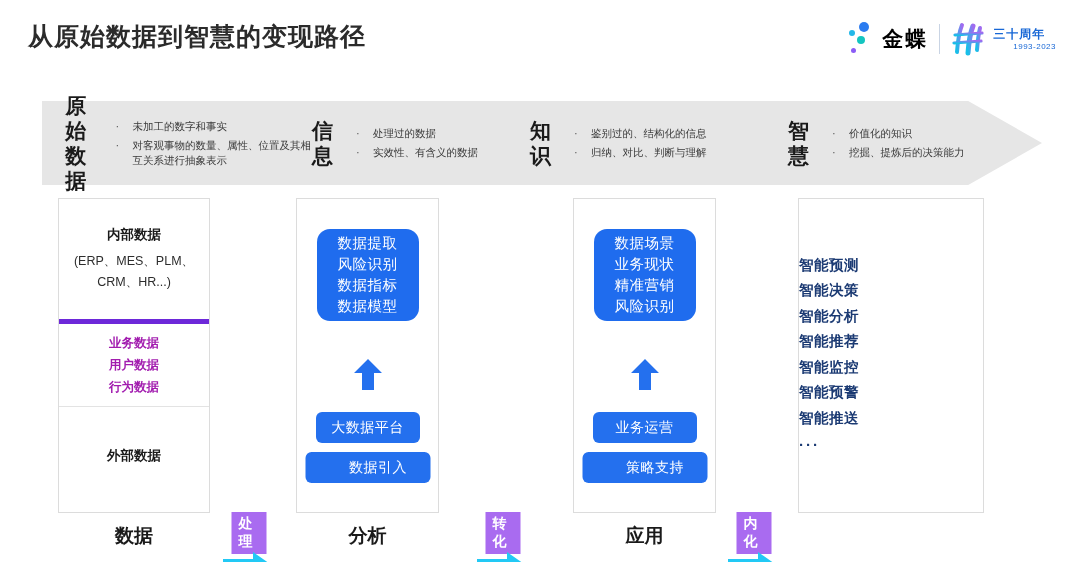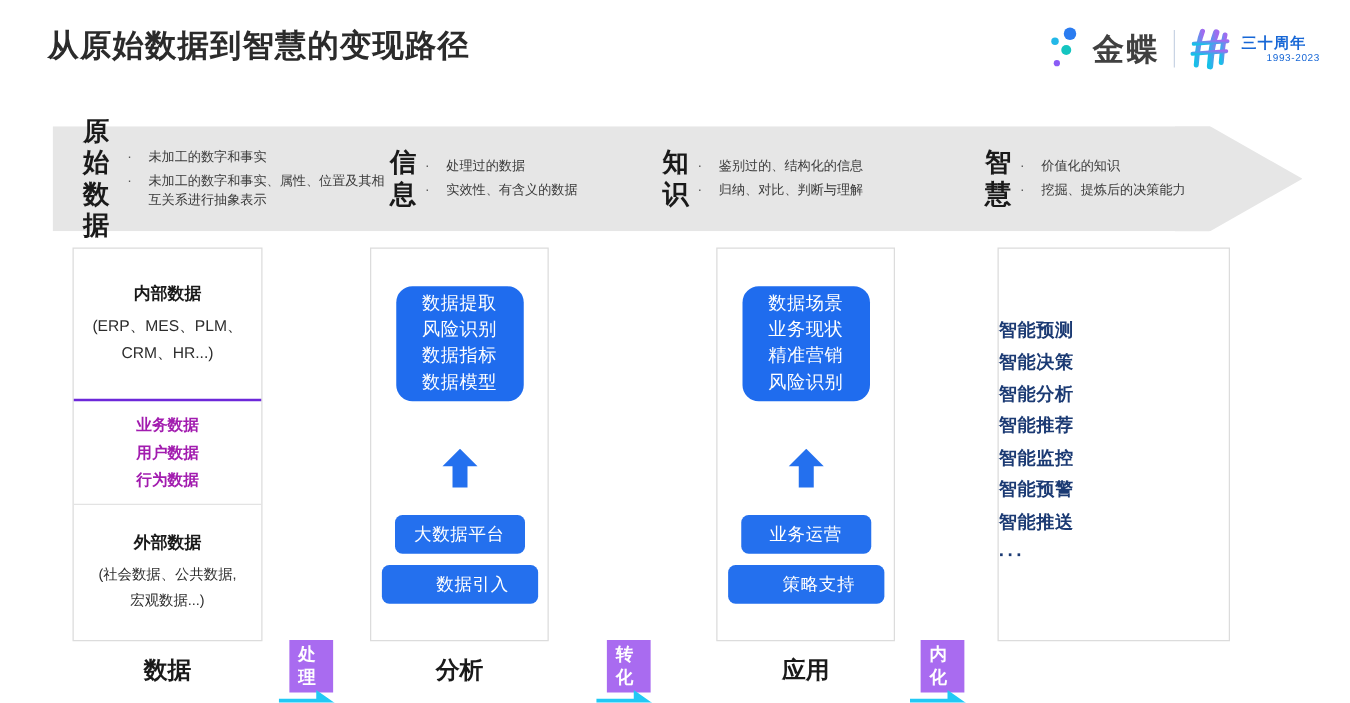--- a/index.html
+++ b/index.html
@@ -6,36 +6,36 @@
   body{
     width:1080px;height:562px;
     background:#ffffff;
     font-family:"Liberation Sans","DejaVu Sans",sans-serif;
     position:relative;overflow:hidden;
     -webkit-font-smoothing:antialiased;
   }
 
   
   .page-title{
-    position:absolute;left:38px;top:20px;
+    position:absolute;left:28px;top:20px;
     font-size:25px;font-weight:bold;color:#2b2b2b;
     letter-spacing:1px;
   }
   .logo-wrap{
     position:absolute;right:24px;top:18px;
     display:flex;align-items:center;height:42px;
   }
   .logo-dots{position:relative;width:30px;height:34px;margin-right:6px;}
   .logo-dots i{position:absolute;border-radius:50%;display:block;}
   .d1{width:10px;height:10px;background:#2b7cf0;left:13px;top:0px;}
   .d2{width:6px;height:6px;background:#23b8e8;left:3px;top:8px;}
   .d3{width:8px;height:8px;background:#14c5c0;left:11px;top:14px;}
   .d4{width:5px;height:5px;background:#8b5cf6;left:5px;top:26px;}
   .logo-name{
-    font-size:25px;font-weight:bold;color:#404040;letter-spacing:2px;
+    font-size:21px;font-weight:bold;color:#000000;letter-spacing:2px;
   }
   .logo-sep{
     width:1px;height:30px;background:#c9d4e4;margin:0 11px;
   }
   .logo-mark{
     width:34px;height:34px;position:relative;margin-right:8px;
   }
   .logo-anniv{display:flex;flex-direction:column;justify-content:center;}
   .anniv-cn{font-size:12px;color:#1767d6;font-weight:bold;letter-spacing:1px;line-height:14px;}
   .anniv-yr{font-size:8px;color:#1767d6;letter-spacing:0.5px;line-height:11px;margin-left:20px;}
@@ -43,21 +43,21 @@
   
   .banner{
     position:absolute;left:42px;top:101px;width:1000px;height:84px;
     background:#e6e6e6;
     clip-path:polygon(0 0, 898px 0, 898px -16px, 1000px 42px, 898px 100px, 898px 84px, 0 84px);
   }
   .banner-inner{
     position:absolute;left:42px;top:101px;width:1000px;height:84px;
     display:flex;align-items:center;
   }
-  .bseg{display:flex;align-items:center;height:100%;}
+  .bseg{display:flex;align-items:center;height:100%;gap:16px;}
   .bseg-title{
     font-size:21px;font-weight:bold;color:#1a1a1a;line-height:25px;
     white-space:pre-line;text-align:center;margin-right:7px;
   }
   .bseg-rows{display:flex;flex-direction:column;justify-content:center;}
   .brow{display:flex;align-items:flex-start;margin:2px 0;}
   .bdot{
     color:#555;font-size:11px;line-height:15px;width:17px;flex:0 0 17px;text-align:left;
   }
   .btext{
@@ -75,21 +75,21 @@
   .col-label{
     position:absolute;top:325px;left:0;width:100%;
     text-align:center;font-size:19px;font-weight:bold;color:#1a1a1a;
   }
 
   
   .c1-block{
     flex:0 0 auto;display:flex;flex-direction:column;
     align-items:center;justify-content:center;text-align:center;
   }
-  .c1-a{height:120px;border-bottom:2px solid #6d28d9;}
+  .c1-a{height:120px;border-bottom:5px solid #6d28d9;}
   .c1-b{height:82px;border-bottom:1px solid #e3e3e3;}
   .c1-c{flex:1 1 auto;}
   .c1-head{font-size:13.5px;font-weight:bold;color:#1a1a1a;margin-bottom:7px;}
   .c1-sub{font-size:12.5px;color:#2d2d2d;line-height:21px;}
   .c1-grey{font-size:12.5px;color:#a21caf;font-weight:bold;line-height:22px;}
 
   
   .c-mid{position:relative;width:100%;height:100%;}
   .bigbox{
     position:absolute;left:50%;transform:translateX(-50%);
@@ -171,21 +171,21 @@
   <div class="bseg" style="margin-left:17px;width:253px;">
     <div class="bseg-title">原始
 数据</div>
     <div class="bseg-rows">
       <div class="brow">
         <span class="bdot">·</span>
         <span class="btext">未加工的数字和事实</span>
       </div>
       <div class="brow">
         <span class="bdot">·</span>
-        <span class="btext">未加工的数字和事实、属性、位置及其相互关系进行抽象表示</span>
+        <span class="btext">对客观事物的数量、属性、位置及其相互关系进行抽象表示</span>
       </div>
     </div>
   </div>
 
   <div class="bseg" style="width:218px;">
     <div class="bseg-title">信
 息</div>
     <div class="bseg-rows">
       <div class="brow">
         <span class="bdot">·</span>
@@ -238,22 +238,20 @@
         <div class="c1-sub" style="white-space:pre-line;">(ERP、MES、PLM、
 CRM、HR...)</div>
       </div>
       <div class="c1-block c1-b">
         <div class="c1-grey">业务数据</div>
         <div class="c1-grey">用户数据</div>
         <div class="c1-grey">行为数据</div>
       </div>
       <div class="c1-block c1-c">
         <div class="c1-head">外部数据</div>
-        <div class="c1-sub" style="white-space:pre-line;font-size:11.5px;">(社会数据、公共数据,
-宏观数据...)</div>
       </div>
     </div>
     <div class="col-label">数据</div>
   </div>
 
   <div class="conn" style="left:214px;">
     <div class="conn-badge">处理</div>
     <div class="conn-arrow">
       <svg width="52" height="30" viewBox="0 0 52 30">
         <path d="M0 8 L30 8 L30 1 L50 15 L30 29 L30 22 L0 22 Z" fill="#22c9f5"></path>

